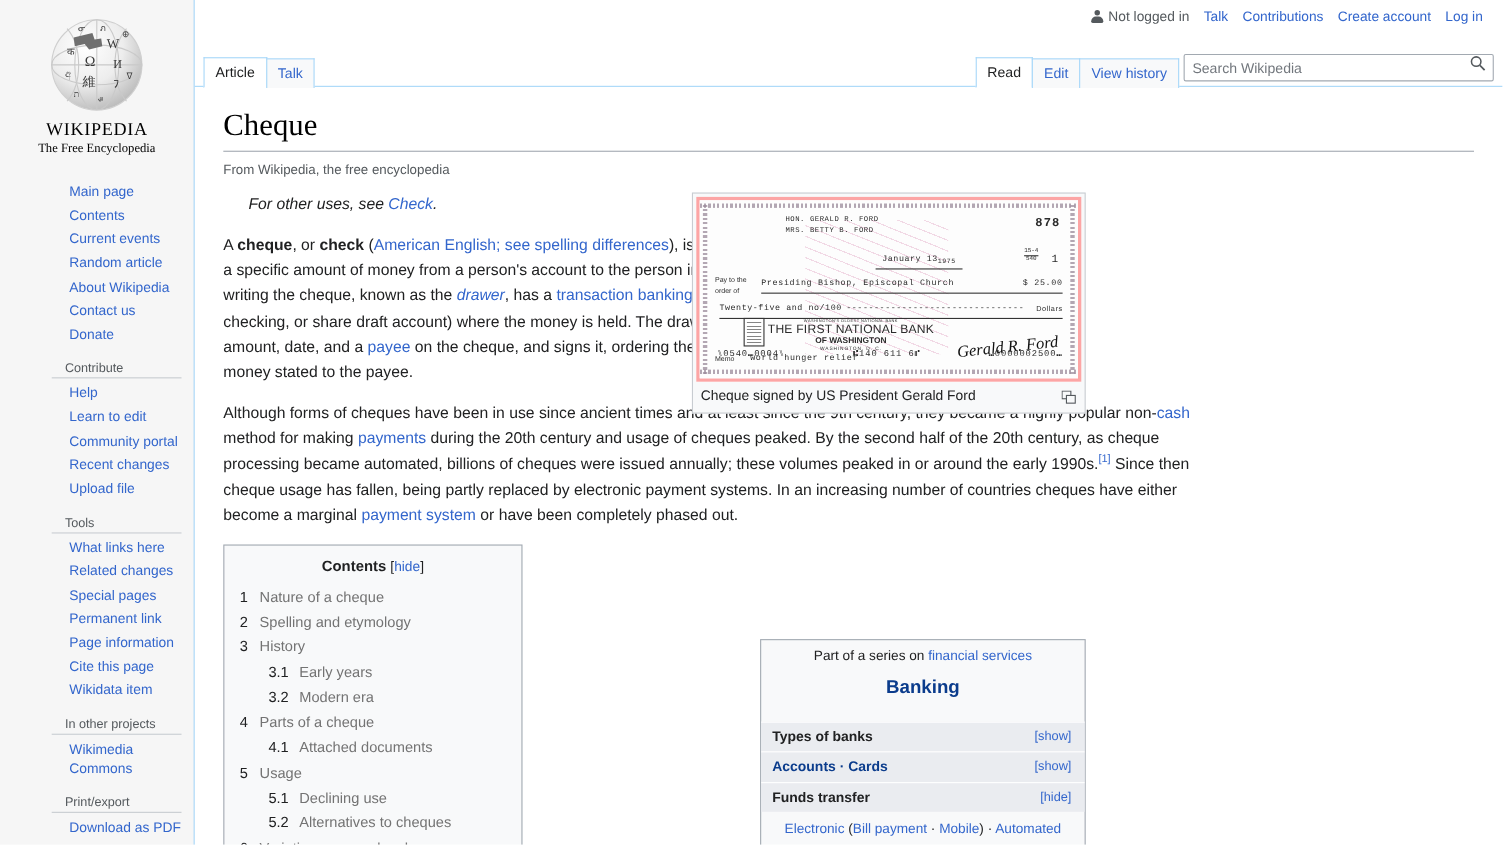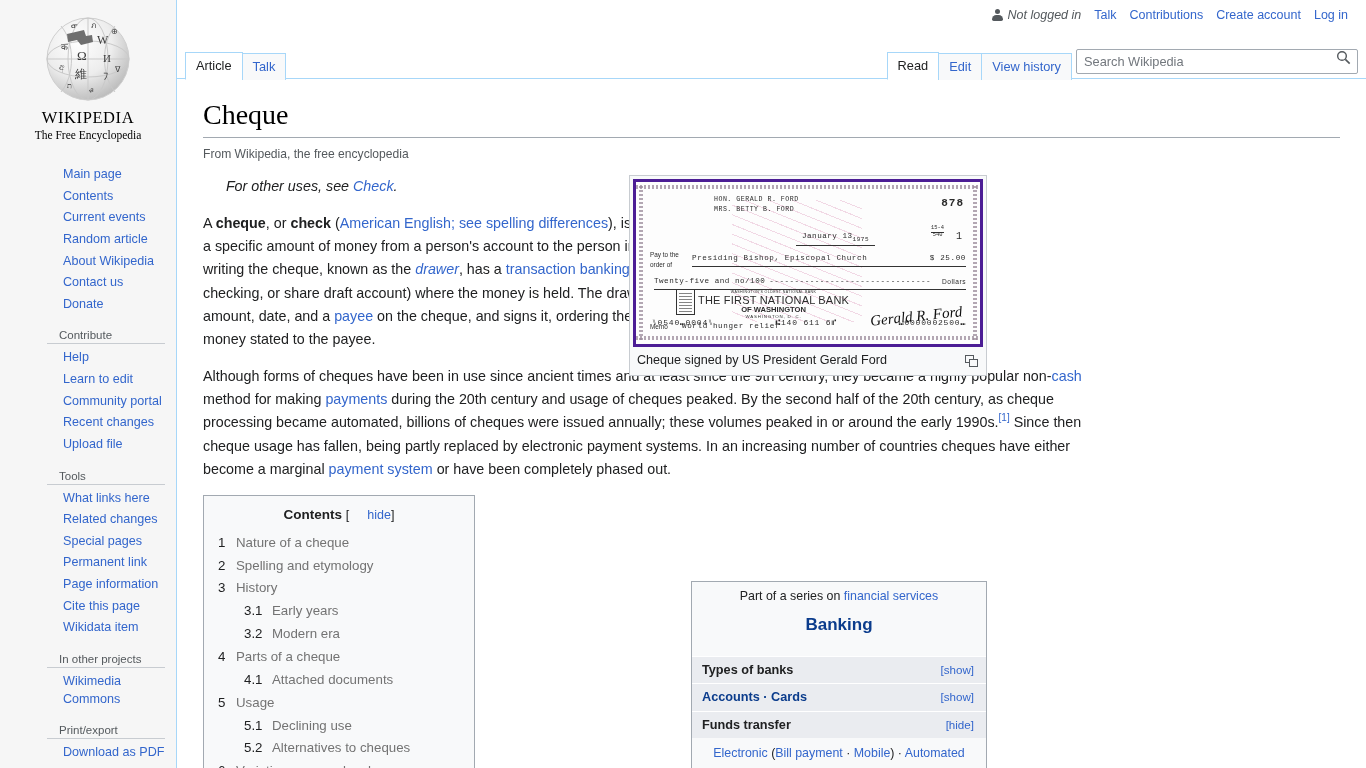--- a/index.html
+++ b/index.html
@@ -13,21 +13,21 @@
   }
   a { color:#3366cc; text-decoration:none; }
 
   
   #personal-bar {
     position:absolute; top:0; left:177px; right:0; height:30px;
     display:flex; align-items:center; justify-content:flex-end;
     padding-right:18px; font-size:12.5px;
   }
   #personal-bar .pb-item { margin-left:13px; white-space:nowrap; }
-  #personal-bar .pb-notlogged { color:#54595d; display:flex; align-items:center; gap:5px;font-style:italic; }
+  #personal-bar .pb-notlogged { color:#54595d; display:flex; align-items:center; gap:5px; }
   .user-glyph { display:inline-block; width:11px; height:12px; position:relative; }
   .user-glyph::before { content:""; position:absolute; left:3px; top:0; width:5px; height:5px; border-radius:50%; background:#54595d; }
   .user-glyph::after  { content:""; position:absolute; left:0; top:6px; width:11px; height:6px; border-radius:5px 5px 2px 2px; background:#54595d; }
 
   
   #sidebar {
     position:absolute; top:0; left:0; width:177px; height:768px;
     background:#f6f6f6; border-right:1px solid #a7d7f9;
     font-size:12.6px;
   }
@@ -90,34 +90,34 @@
   .ref-sup { font-size:10px; vertical-align:super; line-height:1; }
   .ref-sup a { color:#3366cc; }
 
   
   #toc {
     width:272px; background:#f8f9fa; border:1px solid #a2a9b1;
     padding:8px 14px 12px 14px; font-size:13.3px; margin-top:2px;
   }
   #toc-title { text-align:center; font-weight:bold; margin-bottom:6px; font-size:13.5px; }
   #toc-title .toctoggle { font-weight:normal; font-size:12.5px; color:#202122; }
-  #toc-title .toctoggle a { color:#3366cc;padding-left:18px; }
+  #toc-title .toctoggle a { color:#3366cc; }
   #toc ul { list-style:none; margin:0; padding:0; }
   #toc li { line-height:1.72; display:flex; }
   #toc li.lvl2 { padding-left:26px; }
   .tocnumber { color:#202122; margin-right:7px; min-width:11px; }
   .lvl2 .tocnumber { min-width:21px; }
   .toctext { color:#737373; }
 
   
   #thumb {
     position:absolute; top:0; right:0; width:358px;
     border:1px solid #c8ccd1; background:#f8f9fa; padding:3px;
   }
-  #thumb-frame { width:350px; height:168px; background:#fff; border:3px solid #4c1d95; overflow:hidden; position:relative; }
+  #thumb-frame { width:350px; height:168px; background:#fff; border:3px solid #fca5a5; overflow:hidden; position:relative; }
   #thumb-caption { font-size:12.6px; color:#202122; padding:4px 6px 3px 4px; line-height:1.45; position:relative; }
   #enlarge-icon { position:absolute; right:4px; bottom:4px; width:14px; height:13px; }
 
   
   #infobox {
     position:absolute; right:0; width:296px;
     border:1px solid #a2a9b1; background:#f8f9fa; font-size:12.4px;
   }
   .ib-partof { text-align:center; padding:4px 6px 3px; font-size:12.4px; }
   .ib-title { text-align:center; font-size:17px; font-weight:bold; color:#0b3c8c; padding:2px 0 17px; }

